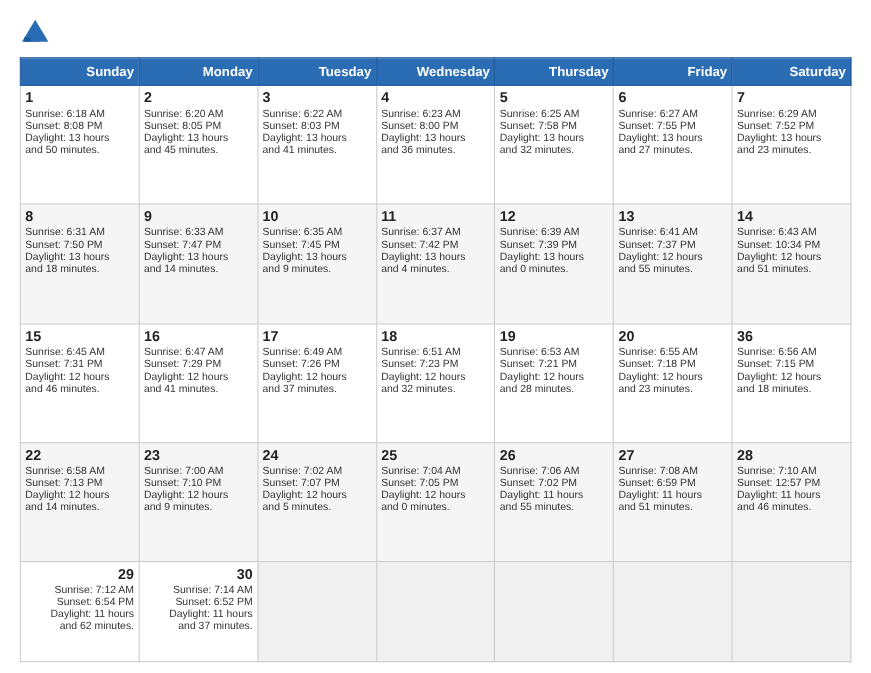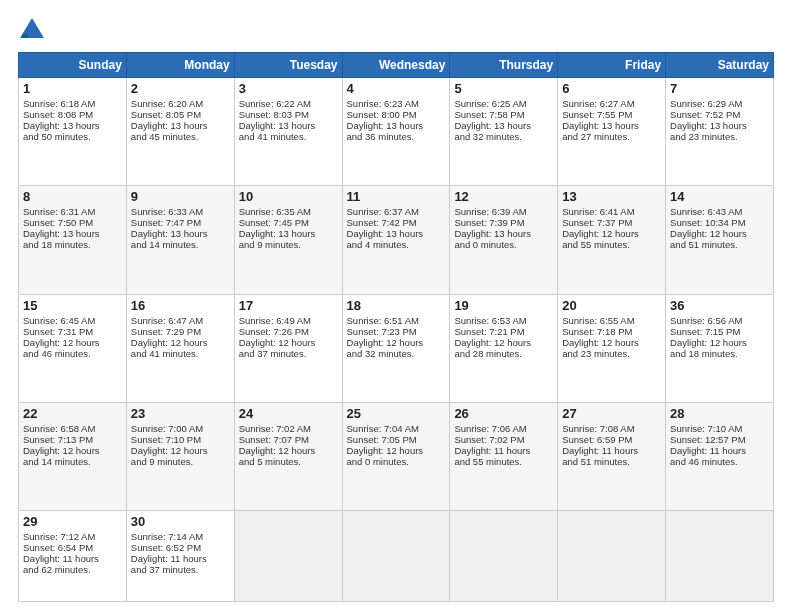--- a/index.html
+++ b/index.html
@@ -84,20 +84,21 @@
     }
     .day-num {
       font-size: 13px;
       font-weight: bold;
       color: #222;
       display: block;
       margin-bottom: 2px;
     }
     .last-row td {
       height: 72px;
+      text-align: right;
     }
   </style>
 </head>
 <body>
 
 <div class="page">
   <div class="header">
     <div class="logo">
       <svg class="logo-icon" viewBox="0 0 28 28">
         <polygon points="14,2 26,22 2,22" fill="#2a6db5"></polygon>

